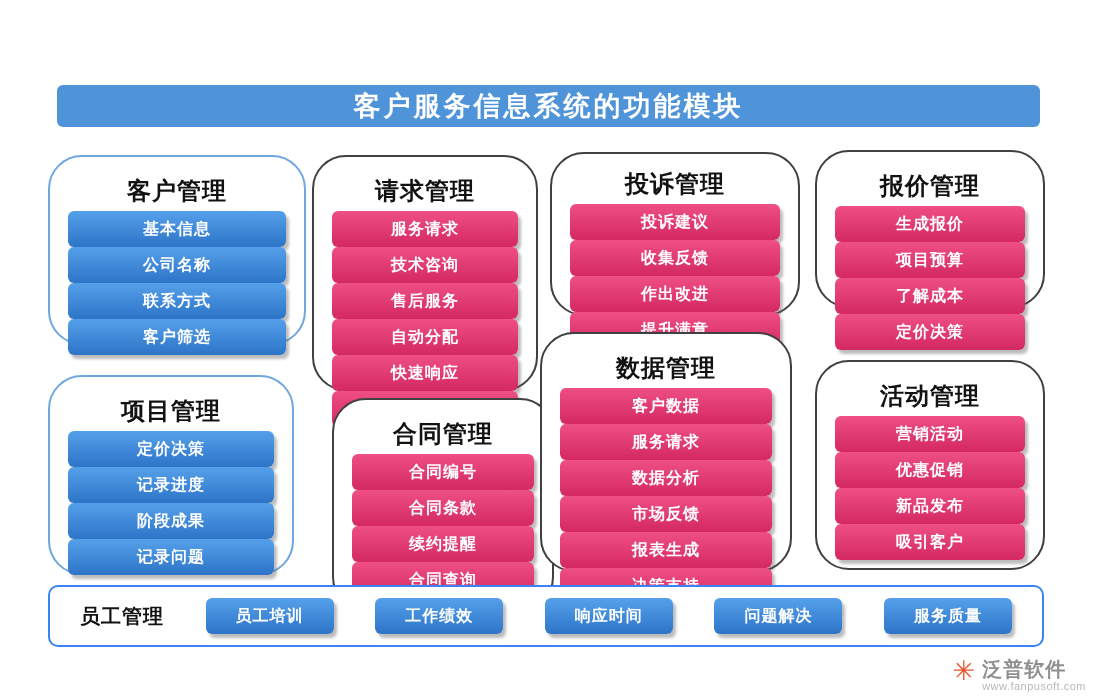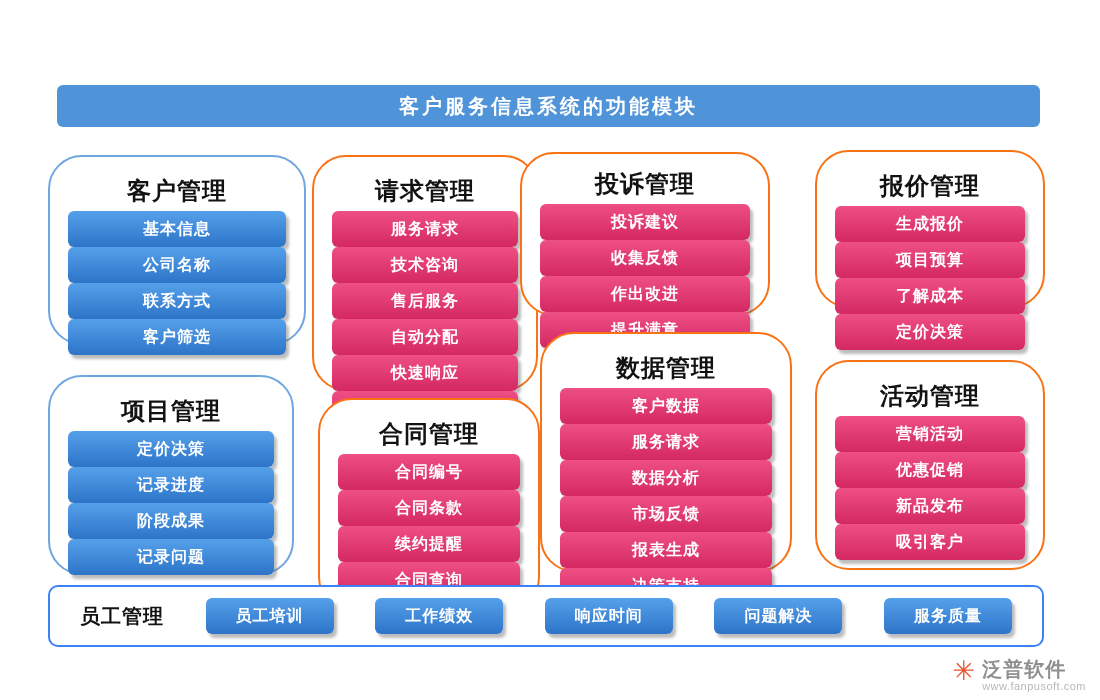--- a/index.html
+++ b/index.html
@@ -3,49 +3,49 @@
 <meta charset="utf-8">
 <style>
   * { margin:0; padding:0; box-sizing:border-box; }
   body { background:#ffffff; font-family:"Liberation Sans", "DejaVu Sans", sans-serif; }
   .stage { position:relative; width:1100px; height:700px; background:#ffffff; overflow:hidden; }
 
   .titlebar {
     position:absolute; left:57px; top:85px; width:983px; height:42px;
     background:#4f94d8; border-radius:6px; color:#fff;
     display:flex; align-items:center; justify-content:center;
-    font-size:20px; font-weight:700; letter-spacing:3px;
+    font-size:27px; font-weight:700; letter-spacing:3px;
   }
 
   .card {
     position:absolute; background:#fff; display:flex; flex-direction:column;
     padding:12px 18px 14px 18px;
   }
   .card.blue { border:2px solid #6fa7e0; border-radius:34px; }
-  .card.pink { border:2px solid #f97316; border-radius:34px; }
+  .card.pink { border:2px solid #404040; border-radius:34px; }
   .card-title { text-align:center; font-size:24px; font-weight:700; color:#121212; padding-top:6px; letter-spacing:1px; }
   .grid {
     flex:1; display:grid; grid-template-columns:1fr; column-gap:12px;
     align-content:space-evenly; justify-items:stretch; margin-top:4px;
   }
   .btn {
     display:flex; align-items:center; justify-content:center; height:36px;
     border-radius:6px; color:#fff; font-size:16px; font-weight:700; letter-spacing:1px;
     box-shadow:3px 4px 3px rgba(80,80,80,.38); cursor:pointer; white-space:nowrap;
   }
   .btn.blue { background:linear-gradient(180deg,#55a0ea 0%,#2d74c8 100%); }
   .btn.pink { background:linear-gradient(180deg,#ee4f84 0%,#d42863 100%); }
 
   
   .c-customer  { left:48px;  top:155px; width:258px; height:190px; }
   .c-request   { left:312px; top:155px; width:226px; height:236px; }
-  .c-complaint { left:520px; top:152px; width:250px; height:164px; padding-top:8px; }
+  .c-complaint { left:550px; top:152px; width:250px; height:164px; padding-top:8px; }
   .c-quote     { left:815px; top:150px; width:230px; height:158px; }
   .c-project   { left:48px;  top:368px; width:246px; height:200px;margin-top:7px; }
-  .c-contract  { left:318px; top:398px; width:222px; height:213px; }
+  .c-contract  { left:332px; top:398px; width:222px; height:213px; }
   .c-data      { left:540px; top:332px; width:252px; height:240px; border-radius:44px; }
   .c-activity  { left:815px; top:360px; width:230px; height:210px; }
 
   .bottom {
     position:absolute; left:48px; top:585px; width:996px; height:62px;
     border:2px solid #3b82f6; border-radius:10px; background:#fff;
     display:flex; align-items:center; justify-content:space-between; padding:0 30px;
   }
   .bottom-title { font-size:20px; font-weight:700; color:#121212; letter-spacing:1px; }
   .bottom .btn { width:128px; }

